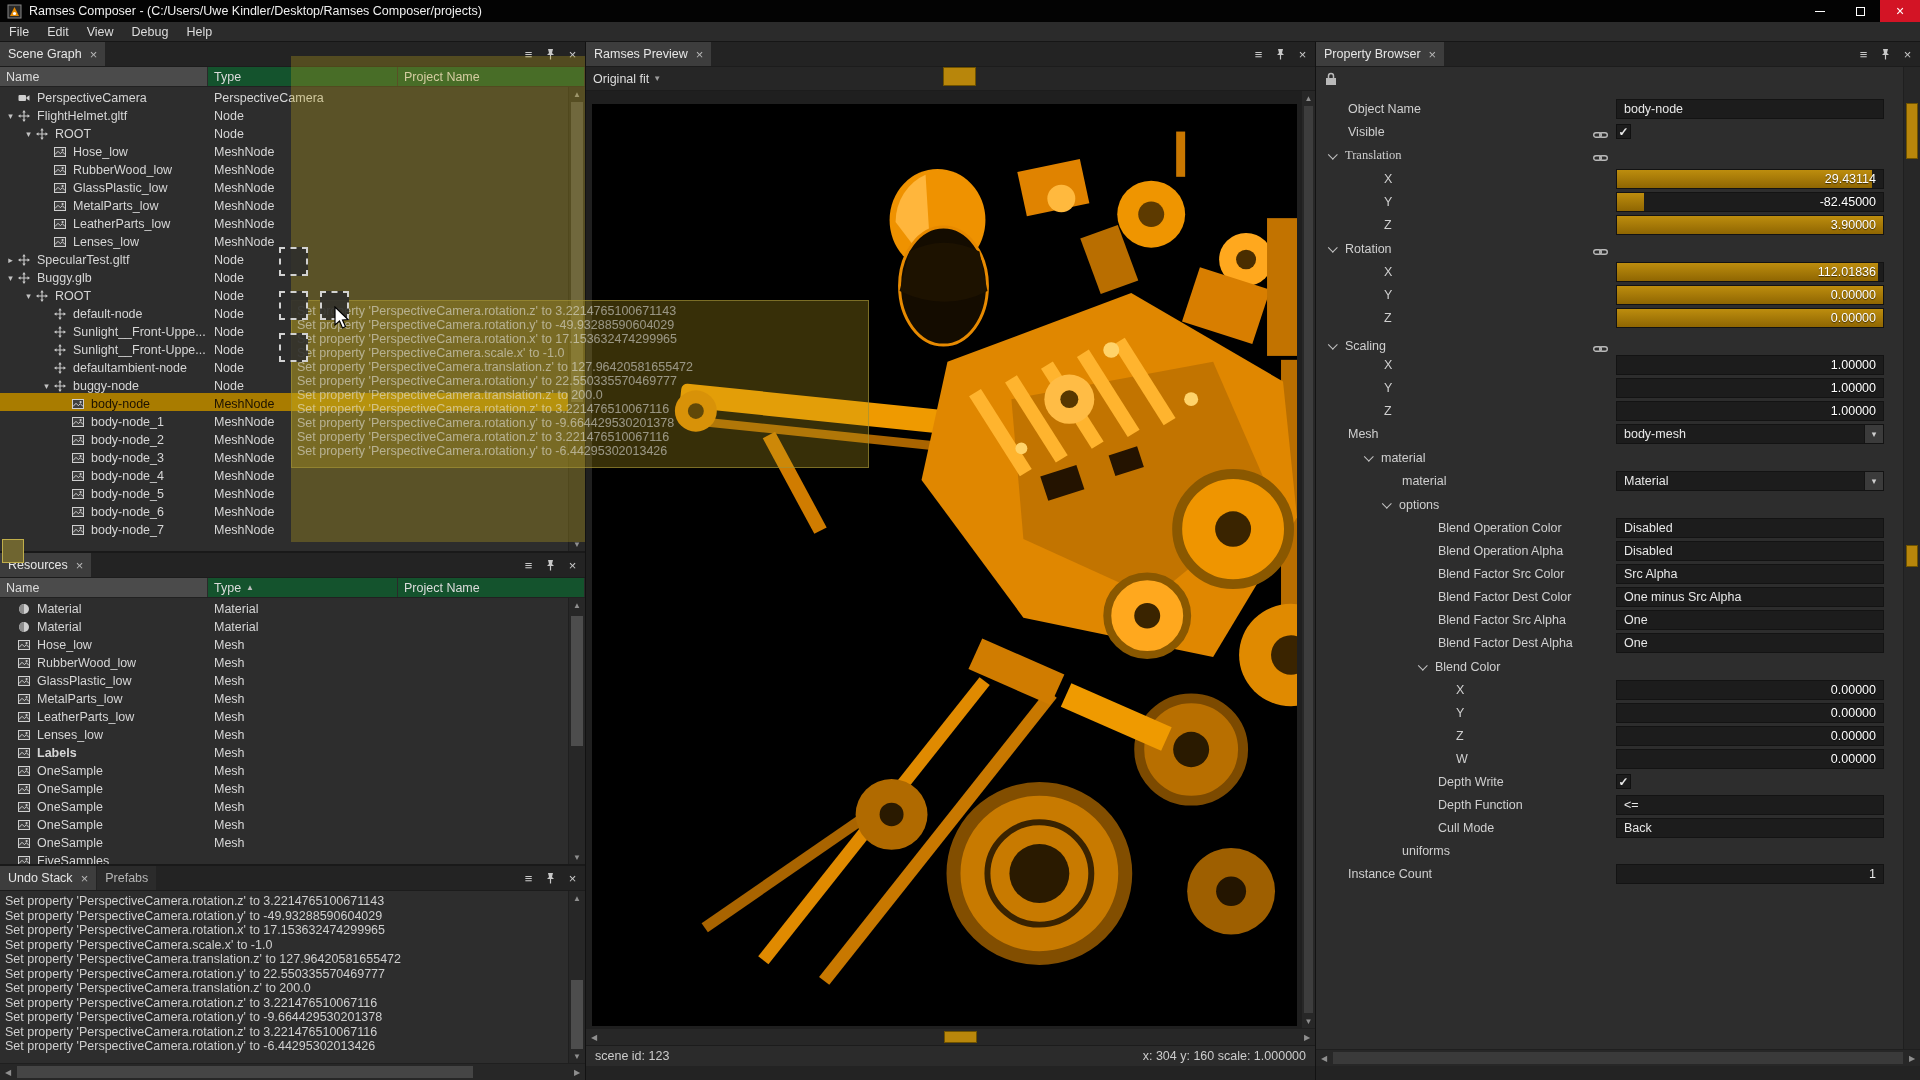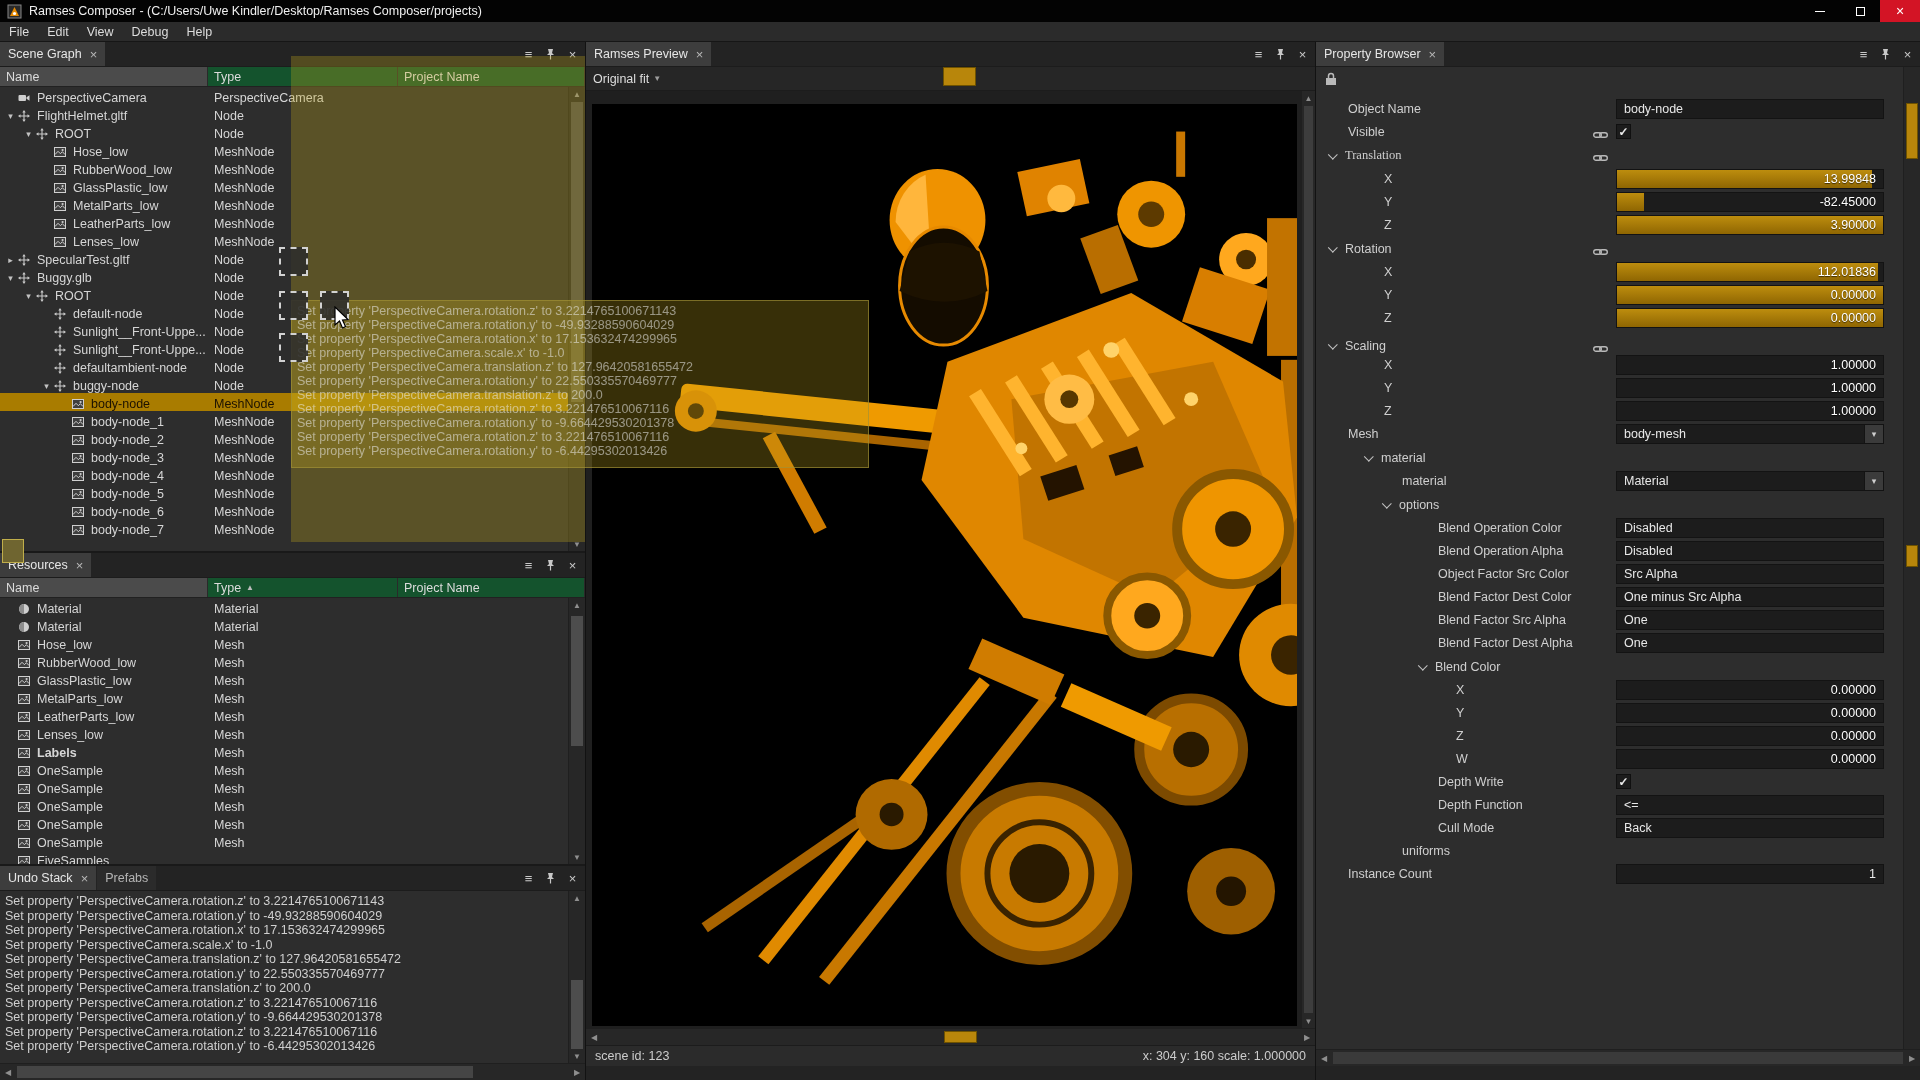--- a/index.html
+++ b/index.html
@@ -1069,21 +1069,21 @@
             </div>
             <div class="pfield"></div>
           </div>
           <div class="prow kind-slider">
             <div class="plabel" style="padding-left: 68px;">
               <span class="ltext">X</span>
             </div>
             <div class="pfield">
               <div class="f-box f-slider">
                 <div class="sfill" style="width: 96%;"></div>
-                <span class="sval">13.99848</span>
+                <span class="sval">29.43114</span>
               </div>
             </div>
           </div>
           <div class="prow kind-slider">
             <div class="plabel" style="padding-left: 68px;">
               <span class="ltext">Y</span>
             </div>
             <div class="pfield">
               <div class="f-box f-slider">
                 <div class="sfill" style="width: 10%;"></div>
@@ -1235,21 +1235,21 @@
           <div class="prow kind-field">
             <div class="plabel" style="padding-left: 122px;">
               <span class="ltext">Blend Operation Alpha</span>
             </div>
             <div class="pfield">
               <div class="f-box">Disabled</div>
             </div>
           </div>
           <div class="prow kind-field">
             <div class="plabel" style="padding-left: 122px;">
-              <span class="ltext">Object Factor Src Color</span>
+              <span class="ltext">Blend Factor Src Color</span>
             </div>
             <div class="pfield">
               <div class="f-box">Src Alpha</div>
             </div>
           </div>
           <div class="prow kind-field">
             <div class="plabel" style="padding-left: 122px;">
               <span class="ltext">Blend Factor Dest Color</span>
             </div>
             <div class="pfield">

